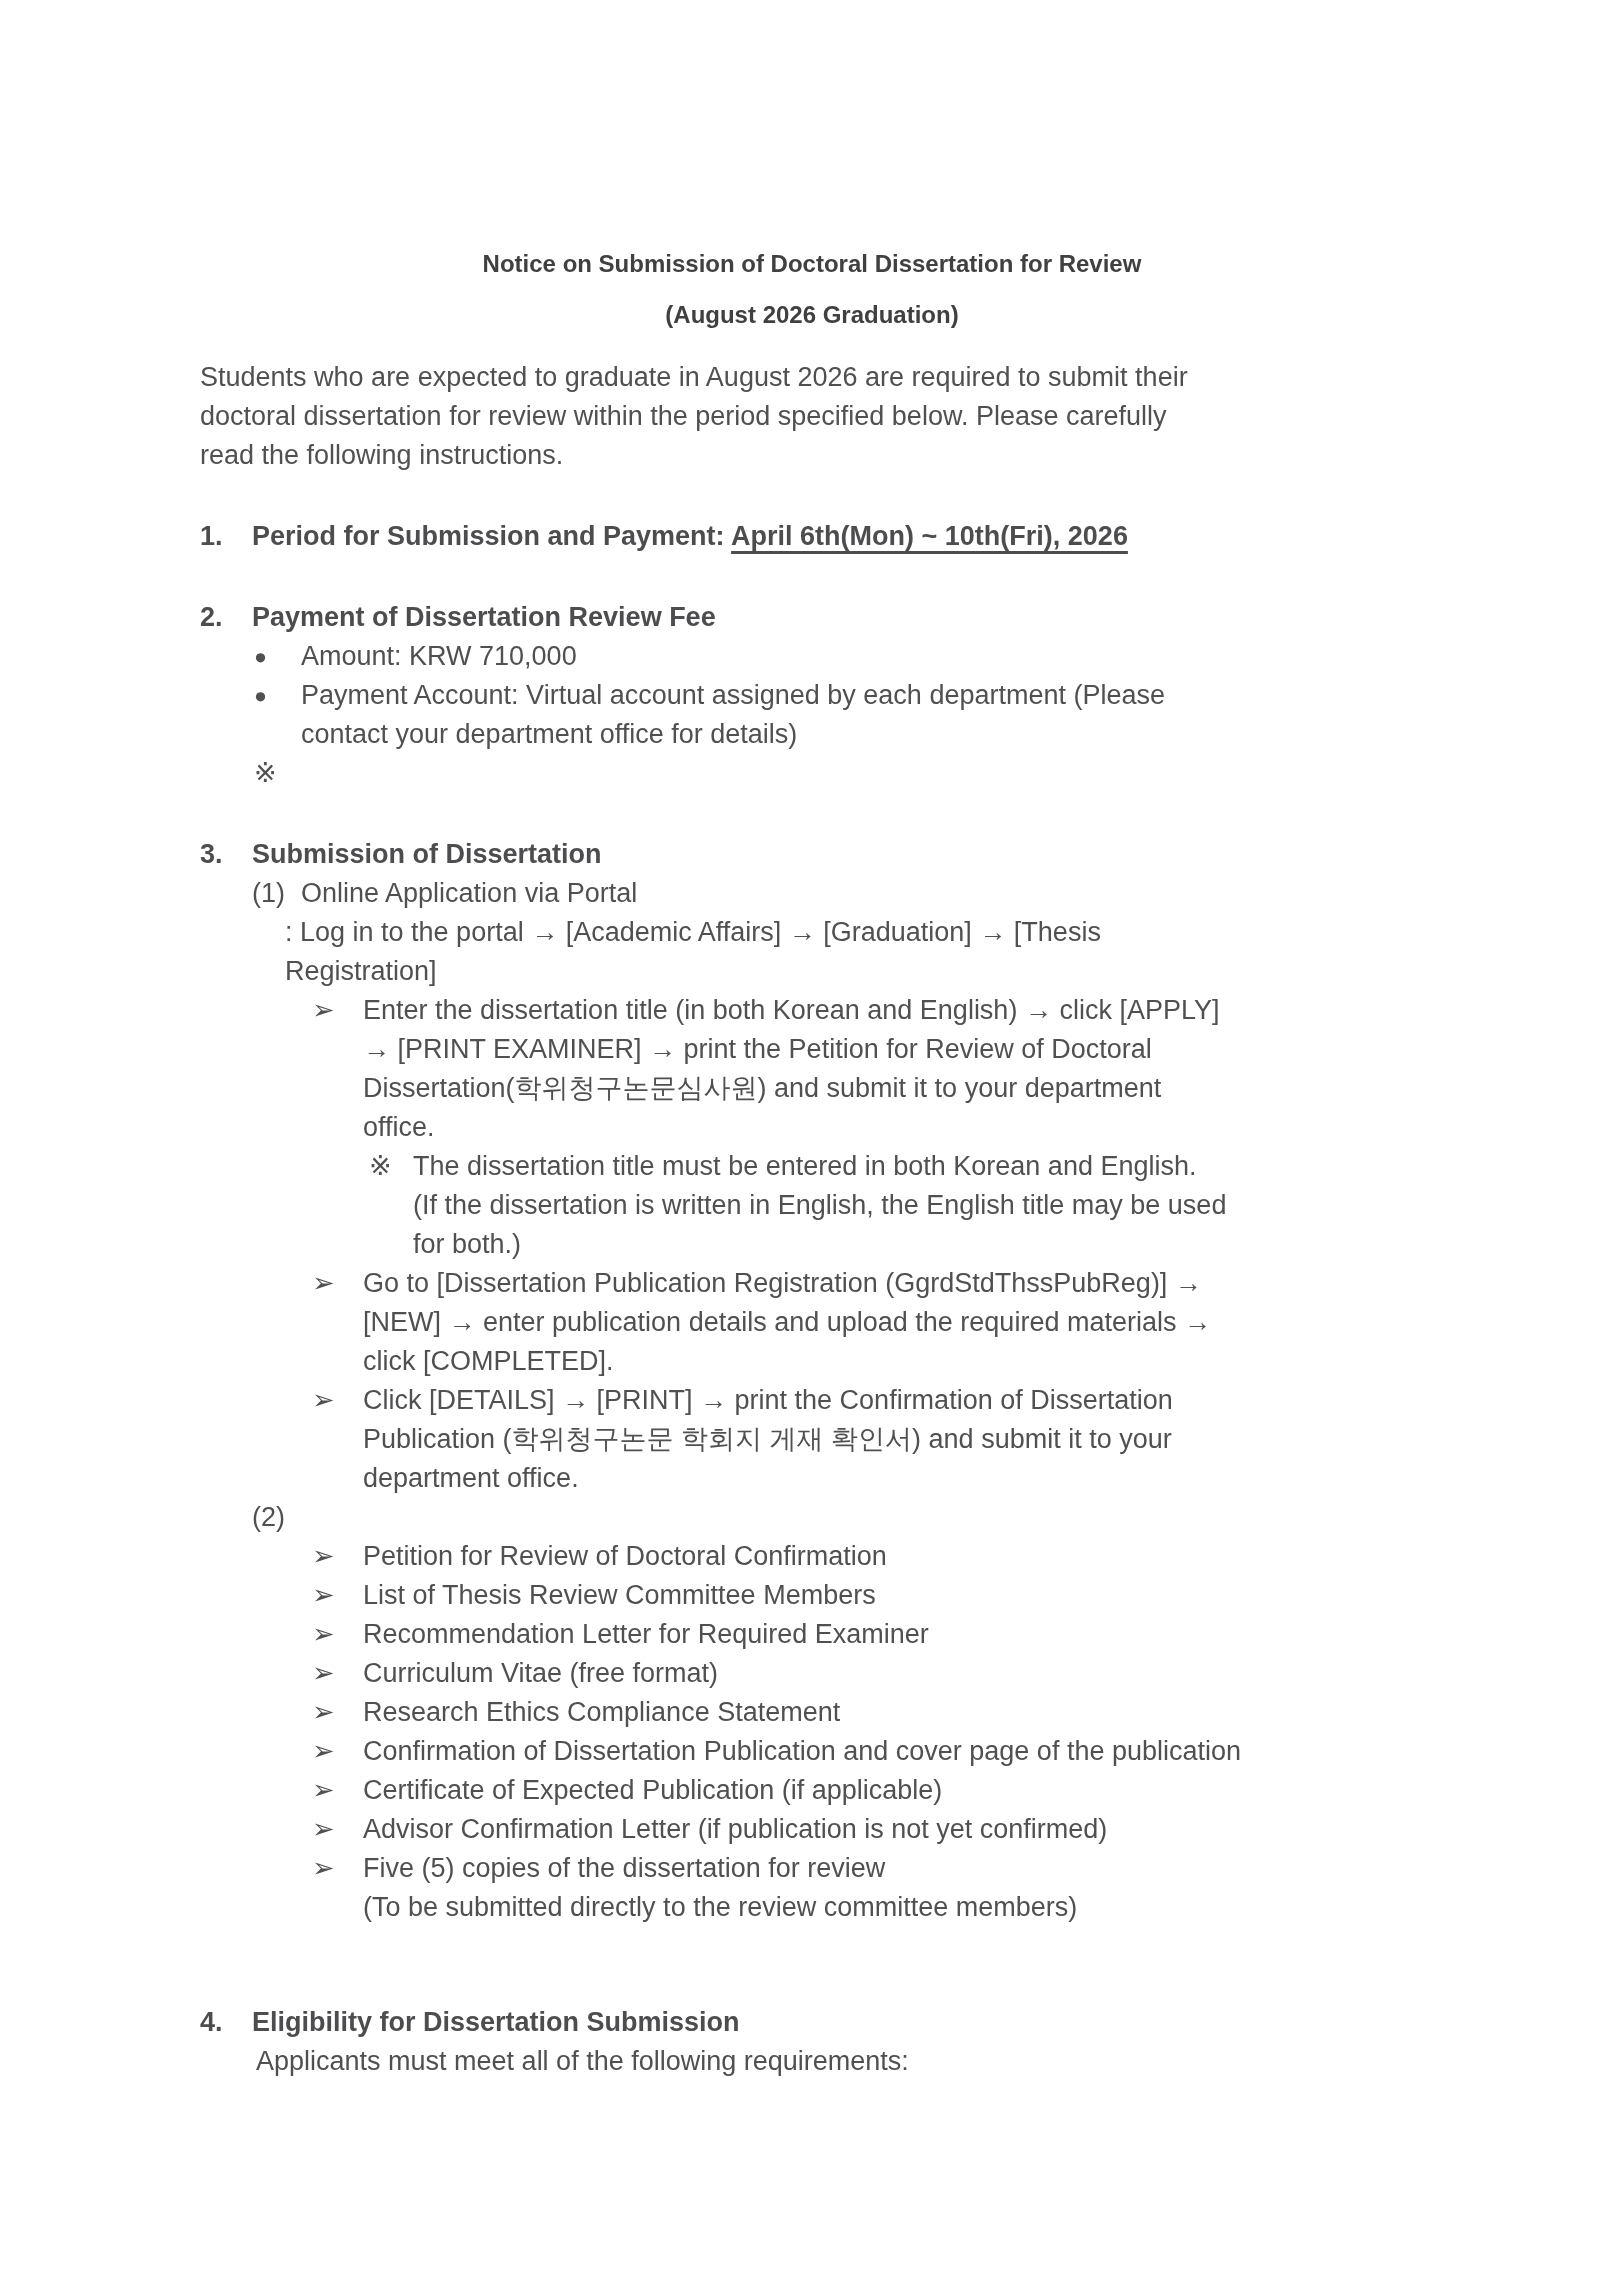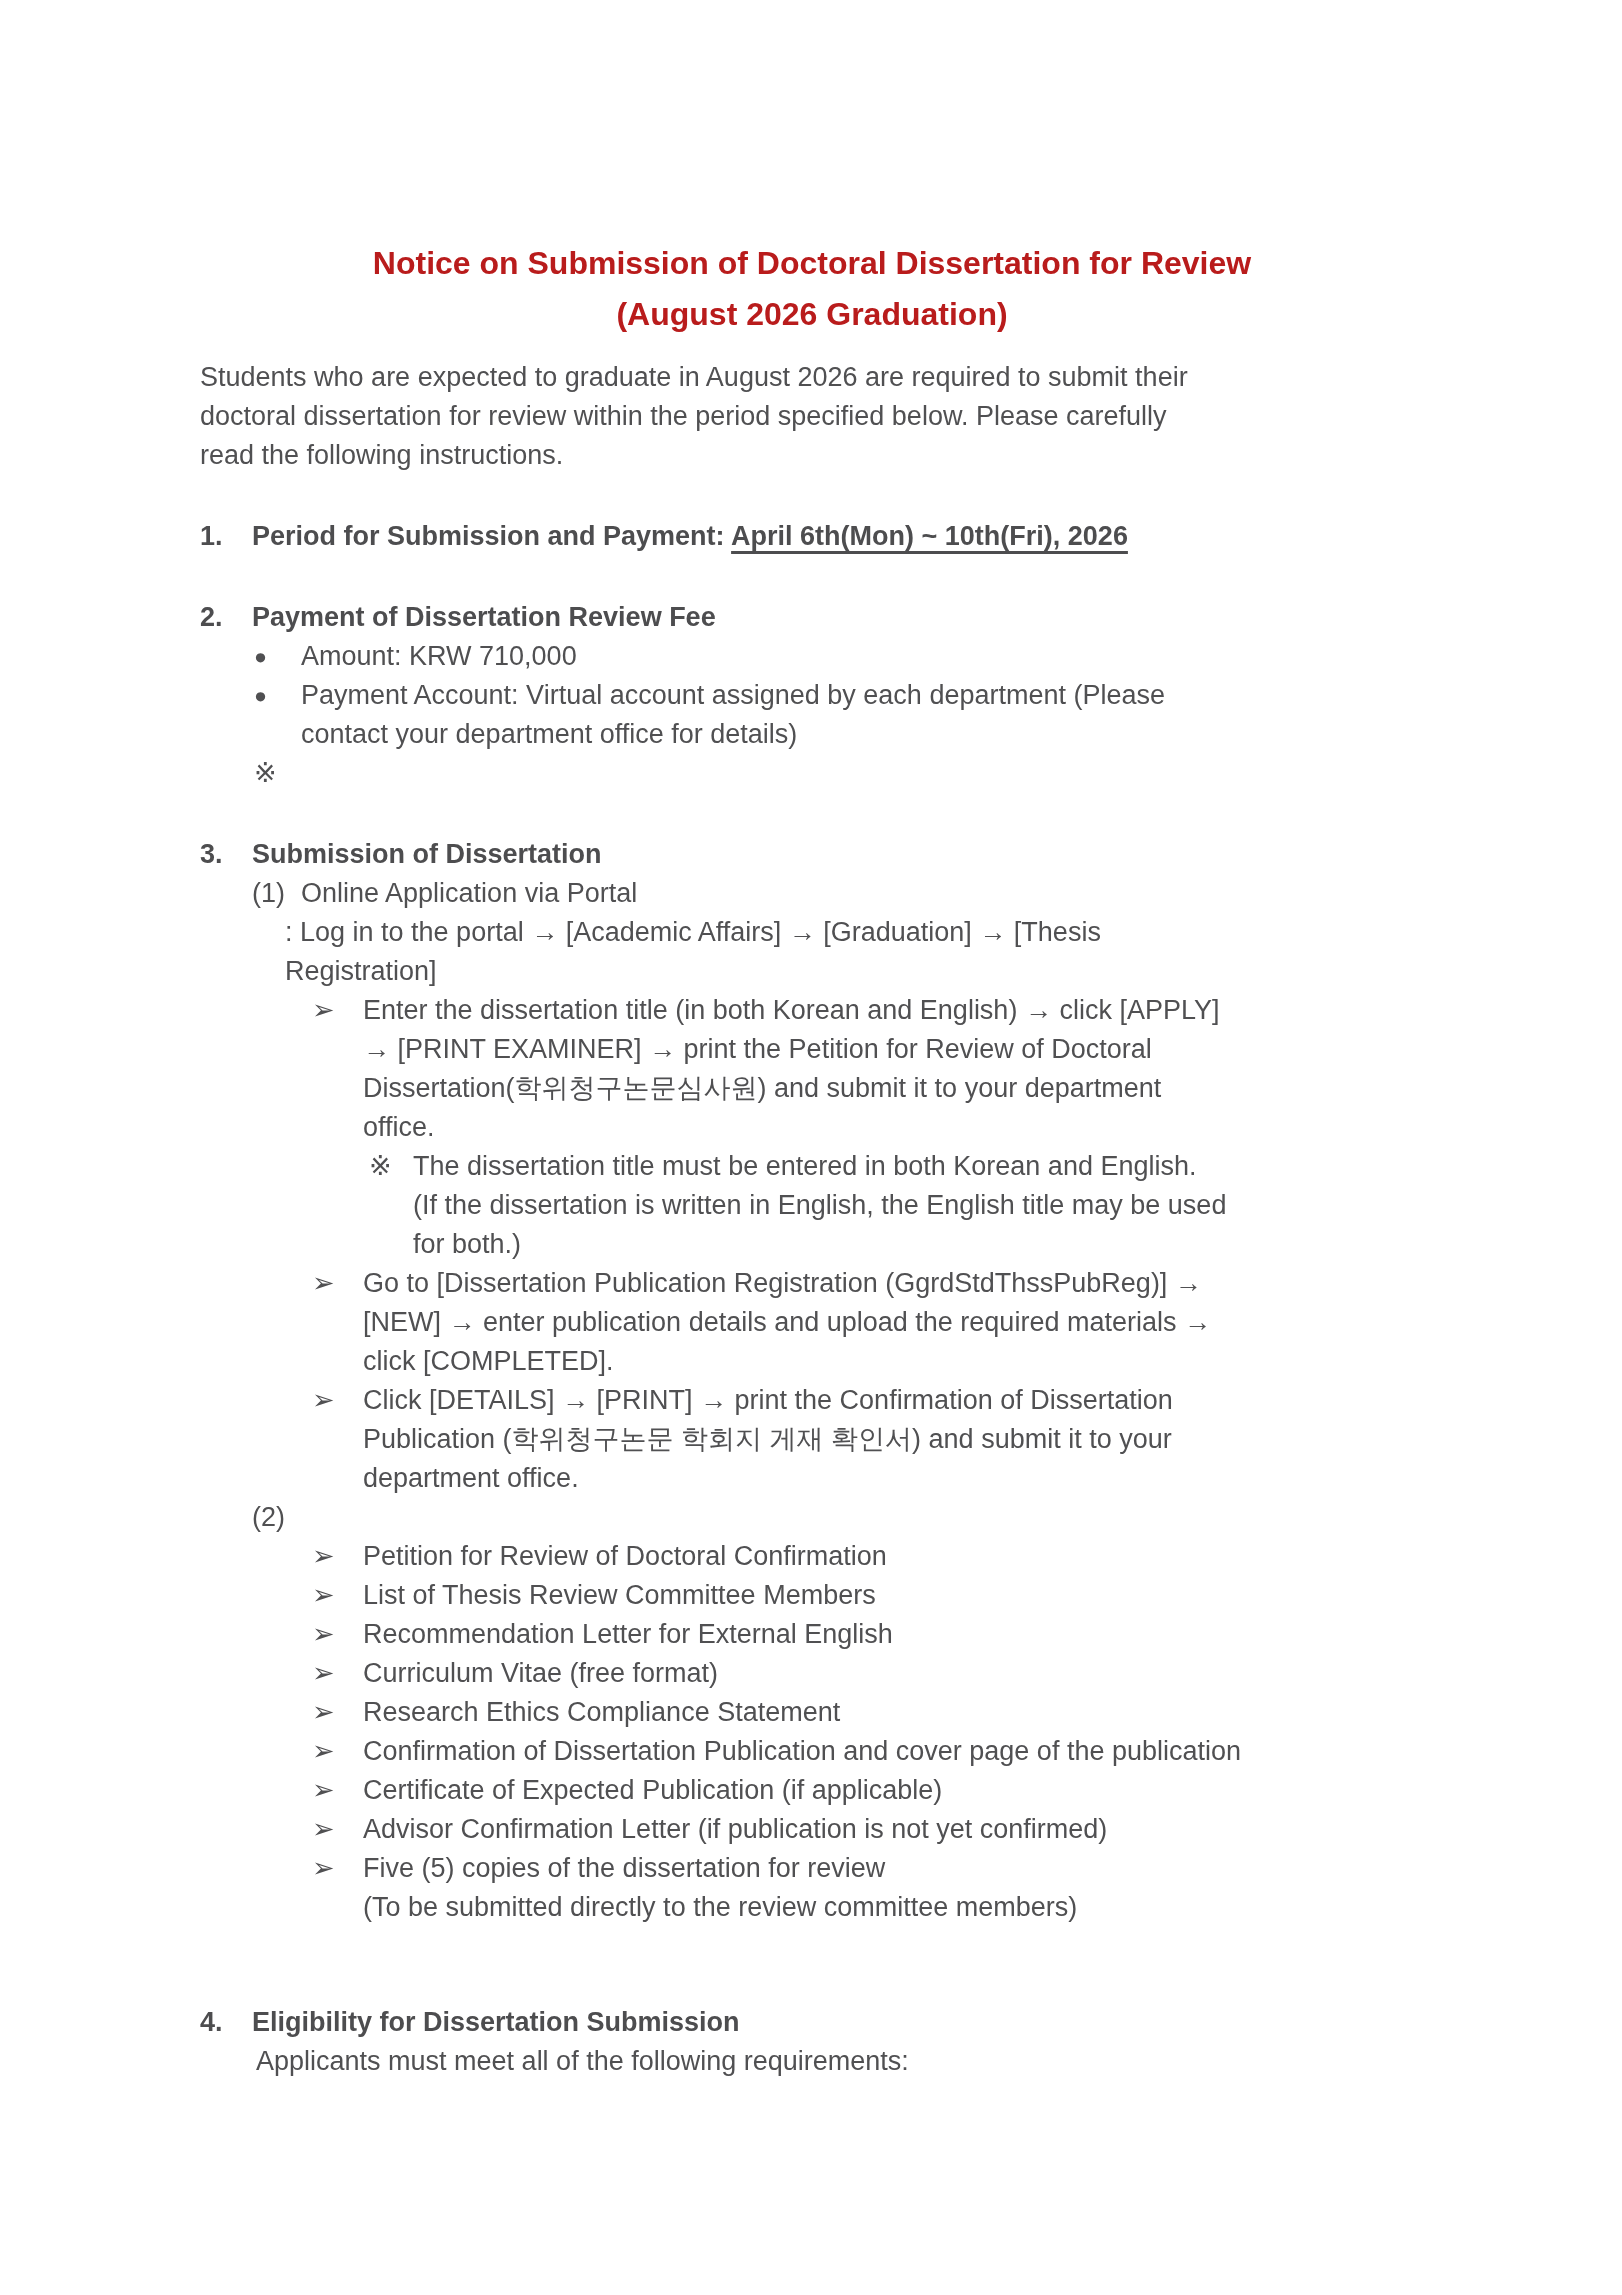--- a/index.html
+++ b/index.html
@@ -17,23 +17,23 @@
     left: 200px;
     top: 238px;
     width: 1258px;
     font-size: 27px;
     line-height: 39px;
   }
   .title {
     width: 1224px;
     text-align: center;
     font-weight: bold;
-    font-size: 32px;
+    font-size: 24px;
     line-height: 51px;
-    color: #b91c1c;
+    color: #404040;
   }
   .intro { margin-top: 18px; }
   .txt { white-space: pre-wrap; }
   .row { display: flex; align-items: flex-start; }
   .h-row { font-weight: bold; margin-top: 42px; color: #4d4d4f; }
   .h-row .num { width: 52px; flex: none; }
   .h-text { white-space: pre-wrap; }
   .u {
     text-decoration: underline;
     text-decoration-thickness: 2.7px;
@@ -131,21 +131,21 @@
     <div class="row a-row">
       <span class="marker">➢</span>
       <span class="txt">Petition for Review of Doctoral Confirmation</span>
     </div>
     <div class="row a-row">
       <span class="marker">➢</span>
       <span class="txt">List of Thesis Review Committee Members</span>
     </div>
     <div class="row a-row">
       <span class="marker">➢</span>
-      <span class="txt">Recommendation Letter for External English</span>
+      <span class="txt">Recommendation Letter for Required Examiner</span>
     </div>
     <div class="row a-row">
       <span class="marker">➢</span>
       <span class="txt">Curriculum Vitae (free format)</span>
     </div>
     <div class="row a-row">
       <span class="marker">➢</span>
       <span class="txt">Research Ethics Compliance Statement</span>
     </div>
     <div class="row a-row">

